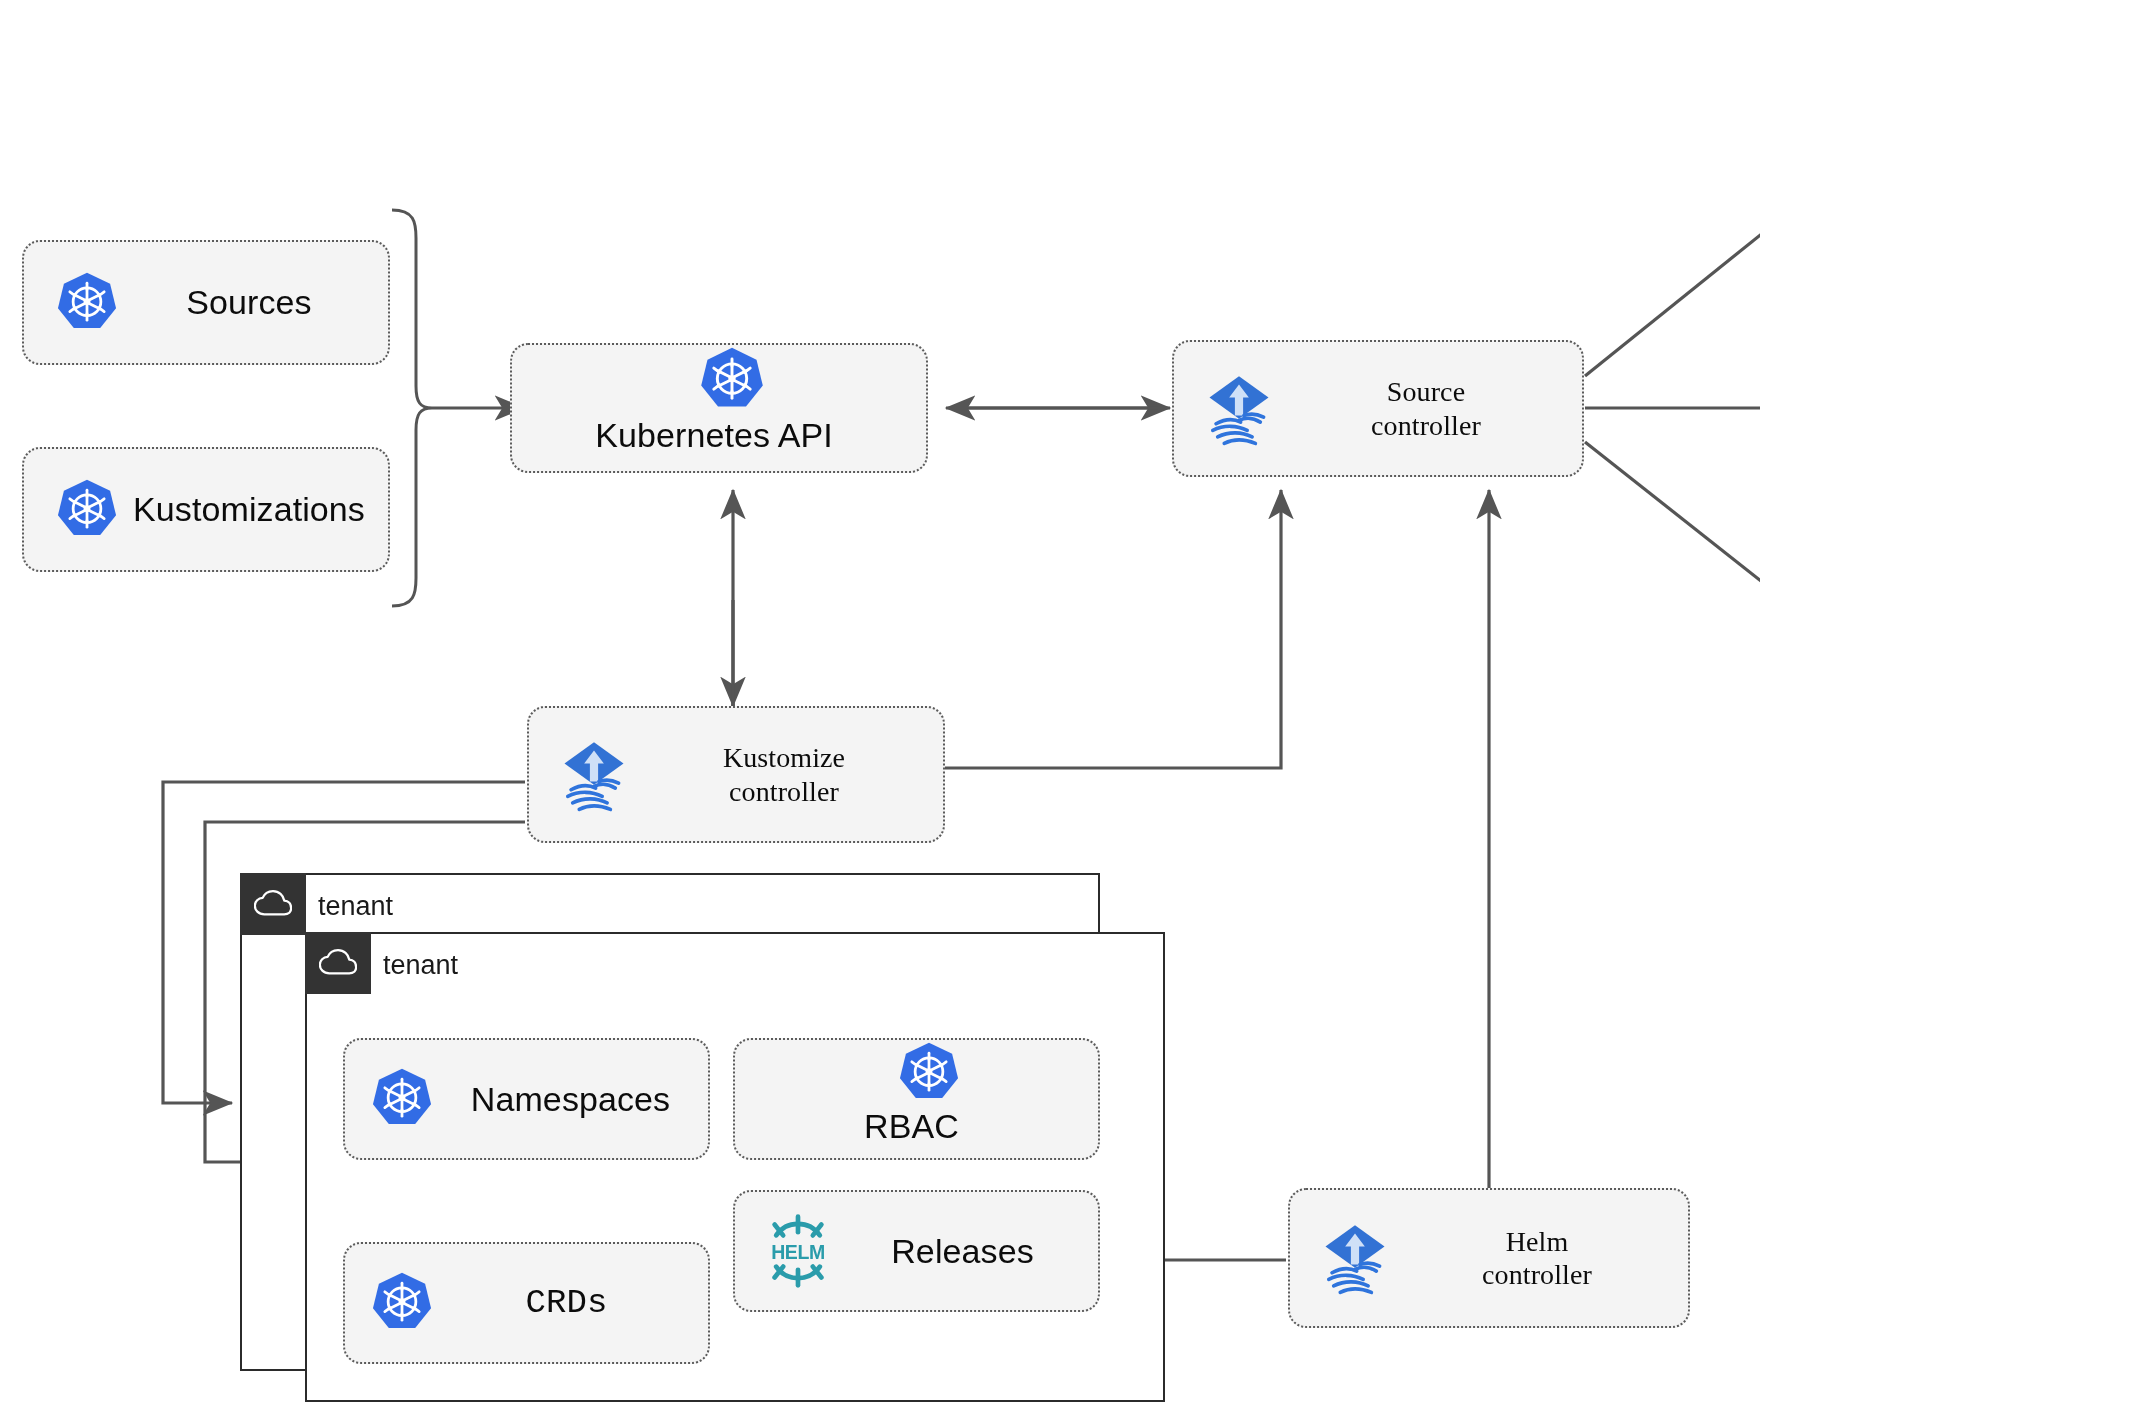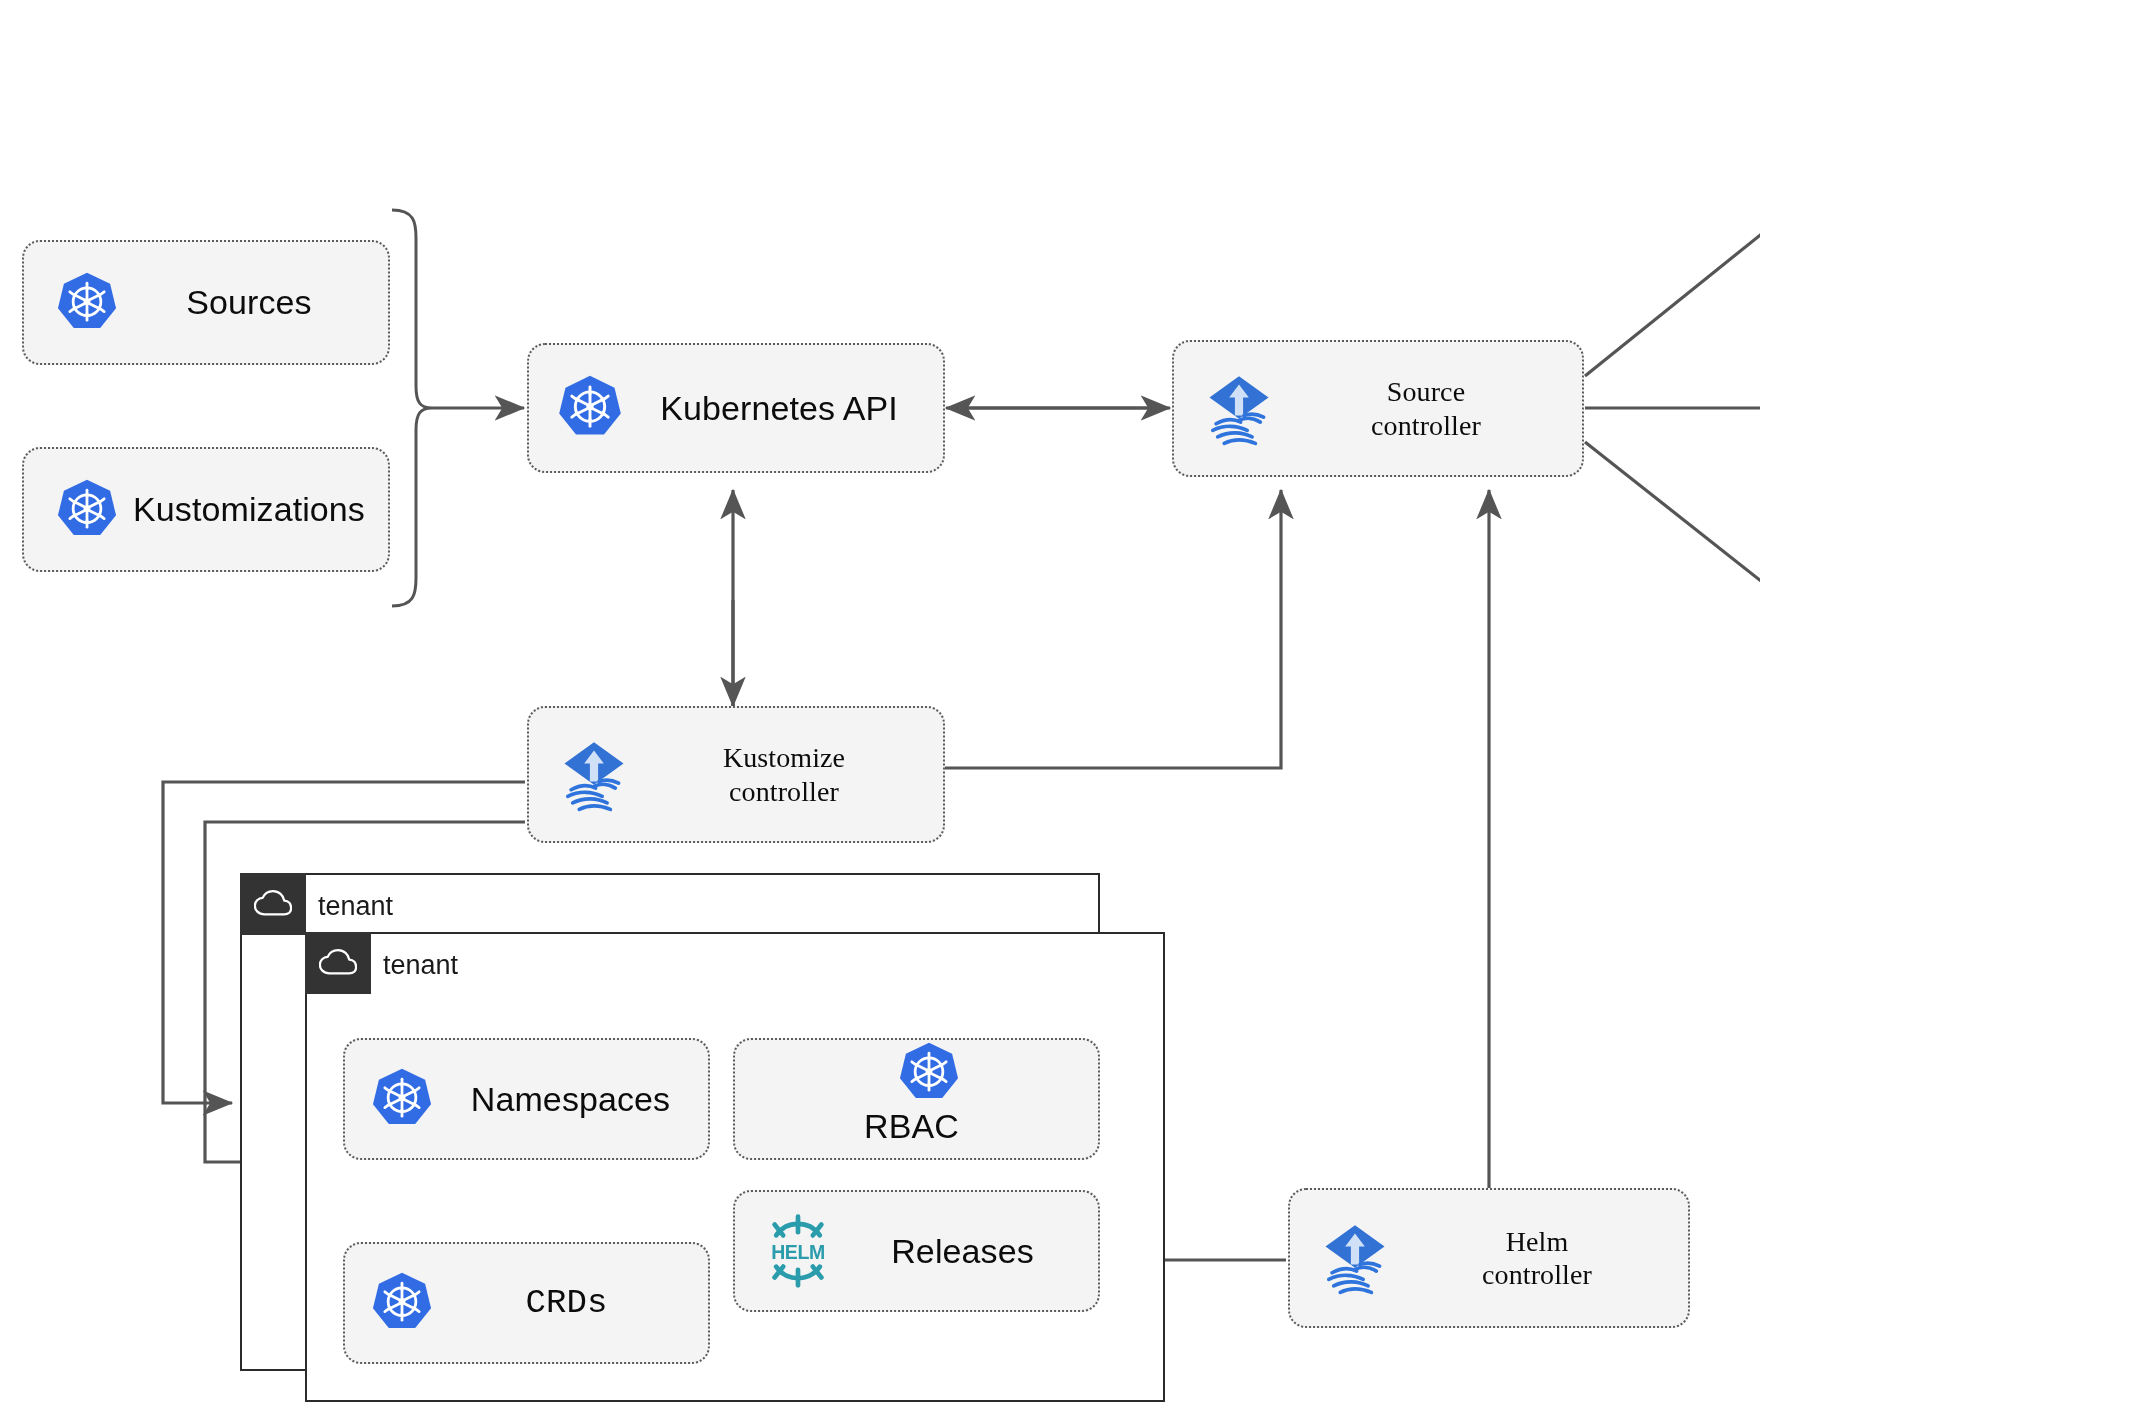--- a/index.html
+++ b/index.html
@@ -149,21 +149,21 @@
           <line x1="30" y1="37" x2="46" y2="45"></line>
             <line x1="54" y1="51" x2="70" y2="59"></line>
           <line x1="30" y1="59" x2="46" y2="51"></line>
             <line x1="54" y1="45" x2="70" y2="37"></line>
         </g>
       </svg>
     </span>
     <span class="lbl">Kustomizations</span>
   </div>
 
-  <div class="node" style="left:527px;top:343px;width:418px;height:130px;">
+  <div class="node" style="left:510px;top:343px;width:418px;height:130px;flex-direction:column;">
     <span class="ico" style="margin-left:26px;">
       <svg width="70" height="70" viewBox="0 0 100 100">
         <polygon points="50,4 85,21 94,58 70,88 30,88 6,58 15,21" fill="#326ce5"></polygon>
         <g fill="none" stroke="#ffffff" stroke-width="4.2" stroke-linecap="round">
           <circle cx="50" cy="48" r="21"></circle>
           <circle cx="50" cy="48" r="5.2" fill="#ffffff" stroke="none"></circle>
           <line x1="50" y1="20" x2="50" y2="30"></line>
             <line x1="50" y1="66" x2="50" y2="76"></line>
           <line x1="24" y1="33" x2="32" y2="39"></line>
             <line x1="68" y1="57" x2="76" y2="63"></line>

